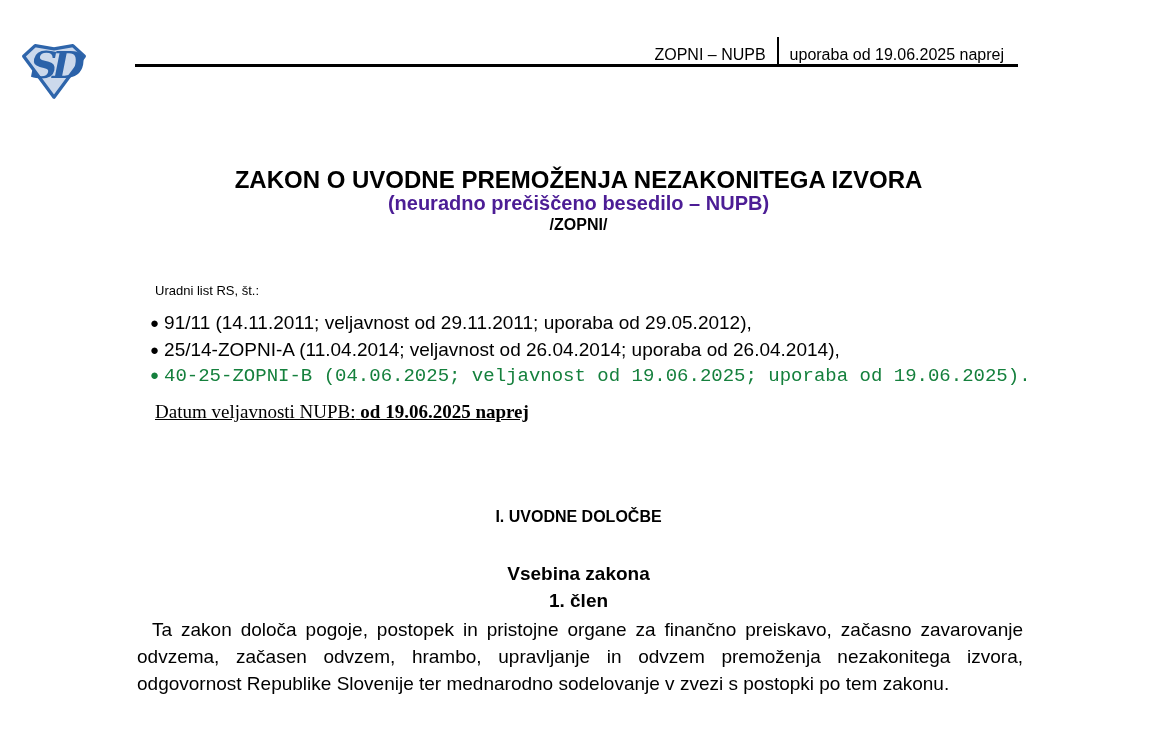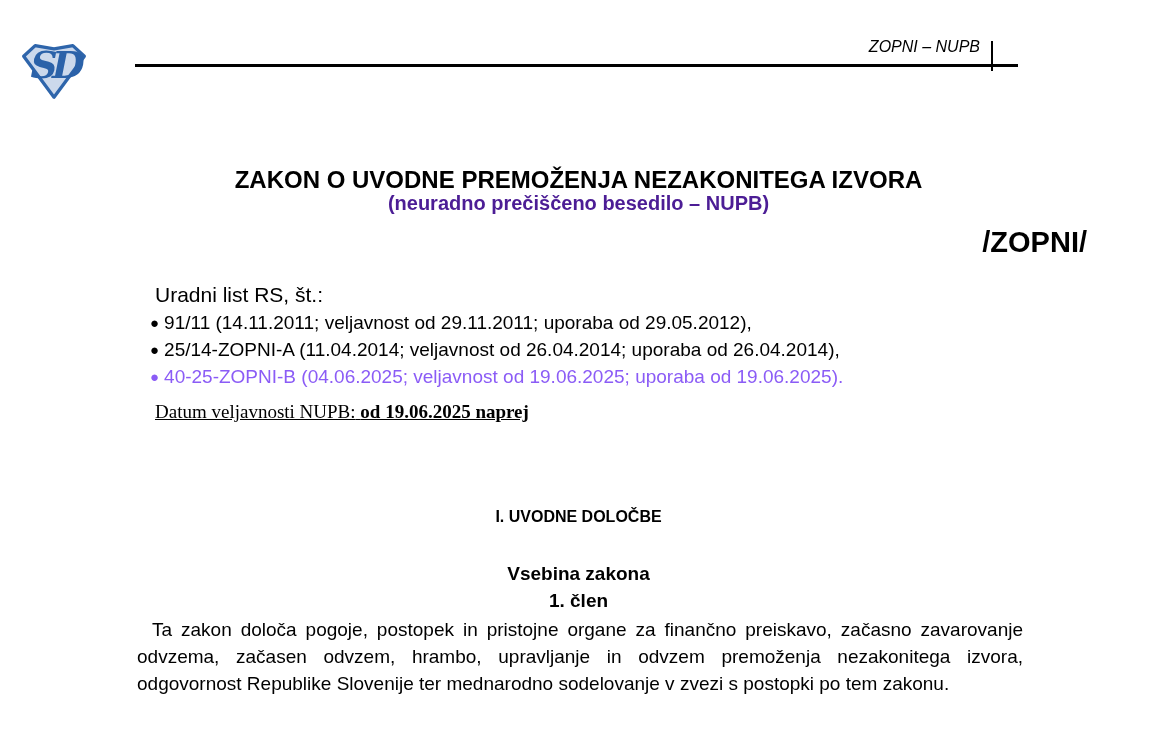--- a/index.html
+++ b/index.html
@@ -9,44 +9,44 @@
     font-family: "Liberation Sans", sans-serif;
     color: #000000;
     overflow: hidden;
   }
   .page { position: relative; width: 1157px; height: 548px; }
 
   
   .logo { position: absolute; left: 13px; top: 42px; }
   .header-row {
     position: absolute; left: 137px; top: 38px; width: 881px; height: 26px;
-    display: flex; justify-content: flex-end; align-items: flex-start;
-    font-size: 16px; padding-right: 14px; white-space: nowrap; font-style: italic;
+    display: flex; justify-content: flex-end; align-items: flex-end;
+    font-size: 16px; padding-right: 14px; white-space: nowrap;
   }
   .vbar {
     width: 2px; height: 30px; background: #000;
     margin: 0 11px; position: relative; top: 3px; flex: 0 0 auto;
   }
   .rule {
     position: absolute; left: 135px; top: 64px;
     width: 883px; height: 3px; background: #000;
   }
 
   
   .center-block { position: absolute; left: 70px; right: 70px; text-align: center; }
   .title-main  { top: 166px; font-size: 24px; font-weight: bold; }
   .title-sub   { top: 192px; font-size: 20px; font-weight: bold; color: #4c1d95; }
-  .title-short { top: 226px; font-size: 29px; font-weight: bold; text-align: right; }
+  .title-short { top: 216px; font-size: 16px; font-weight: bold; }
 
   
-  .gazette-label { position: absolute; left: 155px; top: 283px; font-size: 21px; }
+  .gazette-label { position: absolute; left: 155px; top: 283px; font-size: 13px; }
   .gazette-list  { position: absolute; left: 150px; top: 309px; font-size: 19px; line-height: 27px; }
   .gz-item { white-space: nowrap; }
   .gz-item .bullet { font-size: 15px; vertical-align: 1px; margin-right: 5px; }
-  .gz-item.red { color: #8b5cf6; }
+  .gz-item.red { color: #15803d; font-family: Liberation Mono, monospace; }
 
   
   .datum1 { position: absolute; left: 155px; top: 401px; font-size: 19px; }
   .datum1 .u { text-decoration: underline; font-family: Liberation Serif, serif; }
   .datum1 .val { font-weight: bold; }
   .datum2 { position: absolute; left: 155px; top: 429px; font-size: 19px; font-weight: bold; color: #e00000; }
   .datum2 .u { text-decoration: underline; }
 
   
   .sec-heading { top: 508px; font-size: 16px; font-weight: bold; }
@@ -66,20 +66,21 @@
   <div class="logo">
     <svg width="82" height="58" viewBox="0 0 100 70">
       <path d="M13 17 L27 4 L50 8 L73 4 L87 17 L50 67 Z" fill="#ccd9ec" stroke="#2e65ab" stroke-width="4" stroke-linejoin="round"></path>
       <text x="51" y="43" font-size="46" font-style="italic" font-weight="bold" fill="#2b62a9" text-anchor="middle" letter-spacing="-7" font-family="'DejaVu Serif', serif">SD</text>
     </svg>
   </div>
 
   <div class="header-row">
     <span>ZOPNI – NUPB</span>
     <span class="vbar"></span>
+    <span>uporaba od 19.06.2025 naprej</span>
   </div>
   <div class="rule"></div>
 
   <div class="center-block title-main">ZAKON O UVODNE PREMOŽENJA NEZAKONITEGA IZVORA</div>
   <div class="center-block title-sub">(neuradno prečiščeno besedilo – NUPB)</div>
   <div class="center-block title-short">/ZOPNI/</div>
 
   <div class="gazette-label">Uradni list RS, št.:</div>
   <div class="gazette-list">
     <div class="gz-item"><span class="bullet">●</span><span>91/11 (14.11.2011; veljavnost od 29.11.2011; uporaba od 29.05.2012),</span></div>

